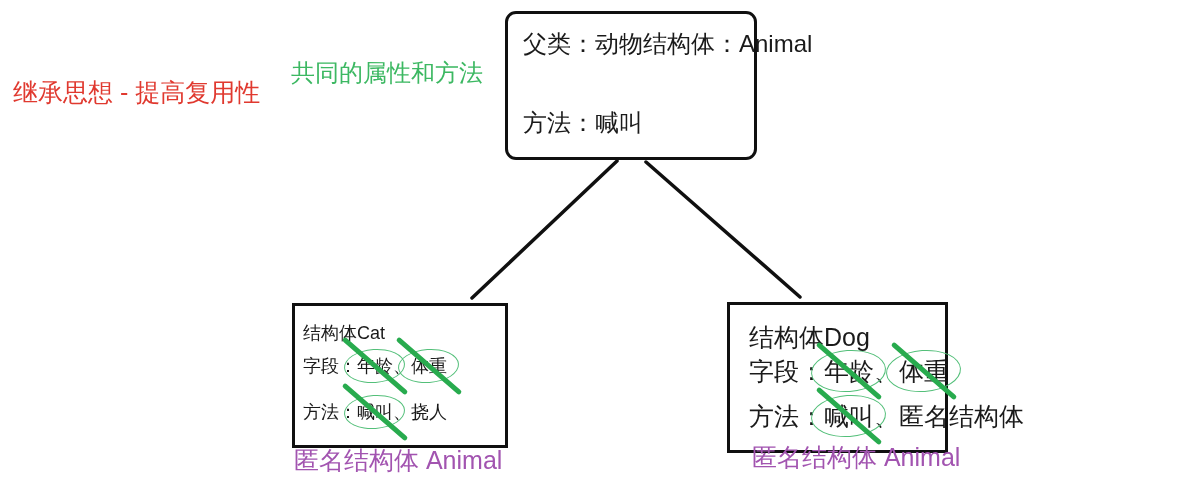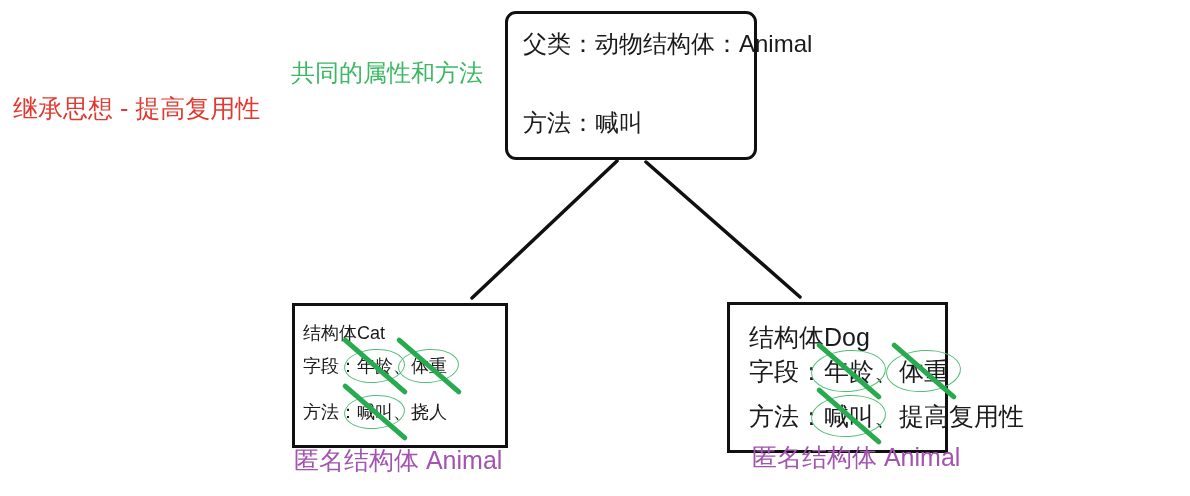--- a/index.html
+++ b/index.html
@@ -12,21 +12,21 @@
     --line-black:#101010;
   }
   *{margin:0;padding:0;box-sizing:border-box;}
   html,body{width:1190px;height:496px;background:var(--background);overflow:hidden;}
   body{font-family:"Liberation Sans","DejaVu Sans",sans-serif;color:#1a1a1a;position:relative;}
 
   .canvas{position:absolute;inset:0;}
 
   
   .note{position:absolute;white-space:nowrap;line-height:1;}
-  .note-red{left:13px;top:96px;font-size:25px;color:var(--red);}
+  .note-red{left:13px;top:80px;font-size:25px;color:var(--red);}
   .note-green-1{left:291px;top:61px;font-size:24px;color:var(--green);}
   .note-green-2{left:291px;top:102px;font-size:24px;color:var(--green);}
 
   
   .box{position:absolute;border:3px solid var(--line-black);background:transparent;overflow:visible;}
   .box-parent{left:505px;top:11px;width:252px;height:149px;font-size:24px;border-radius:11px;}
   .box-cat{left:292px;top:303px;width:216px;height:145px;font-size:18px;}
   .box-dog{left:727px;top:302px;width:221px;height:151px;font-size:25px;}
   .box-row{position:absolute;white-space:nowrap;line-height:1.15;}
   .box-parent .box-row{left:15px;}
@@ -81,17 +81,17 @@
   <div class="box box-cat">
     <div class="box-row row-1c">结构体Cat</div>
     <div class="box-row row-2c"><span>字段：</span><span class="circled struck"><span>年龄</span></span><span>、</span><span class="circled struck"><span>体重</span></span></div>
     <div class="box-row row-3c"><span>方法：</span><span class="circled struck"><span>喊叫</span></span><span>、</span><span>挠人</span></div>
   </div>
   <div class="footnote footnote-cat">匿名结构体 Animal</div>
 
   <div class="box box-dog">
     <div class="box-row row-1d">结构体Dog</div>
     <div class="box-row row-2d"><span>字段：</span><span class="circled struck"><span>年龄</span></span><span>、</span><span class="circled struck"><span>体重</span></span></div>
-    <div class="box-row row-3d"><span>方法：</span><span class="circled struck"><span>喊叫</span></span><span>、</span><span>提高复用性</span></div>
+    <div class="box-row row-3d"><span>方法：</span><span class="circled struck"><span>喊叫</span></span><span>、</span><span>匿名结构体</span></div>
   </div>
   <div class="footnote footnote-dog">匿名结构体 Animal</div>
 
 </div>
 
 </body></html>

